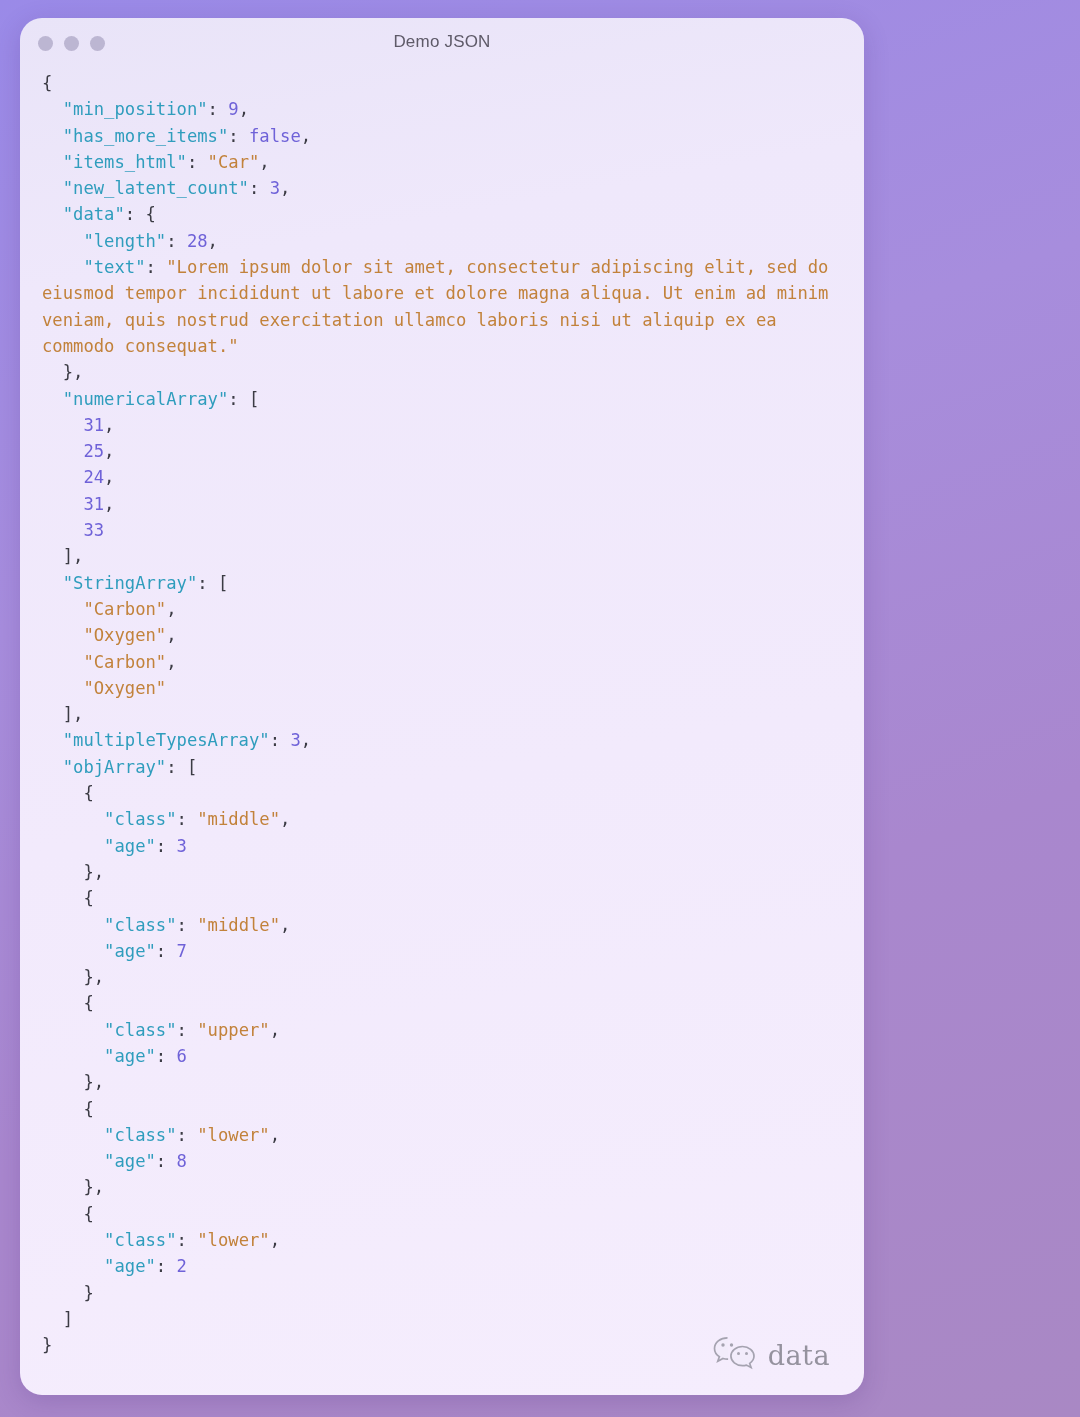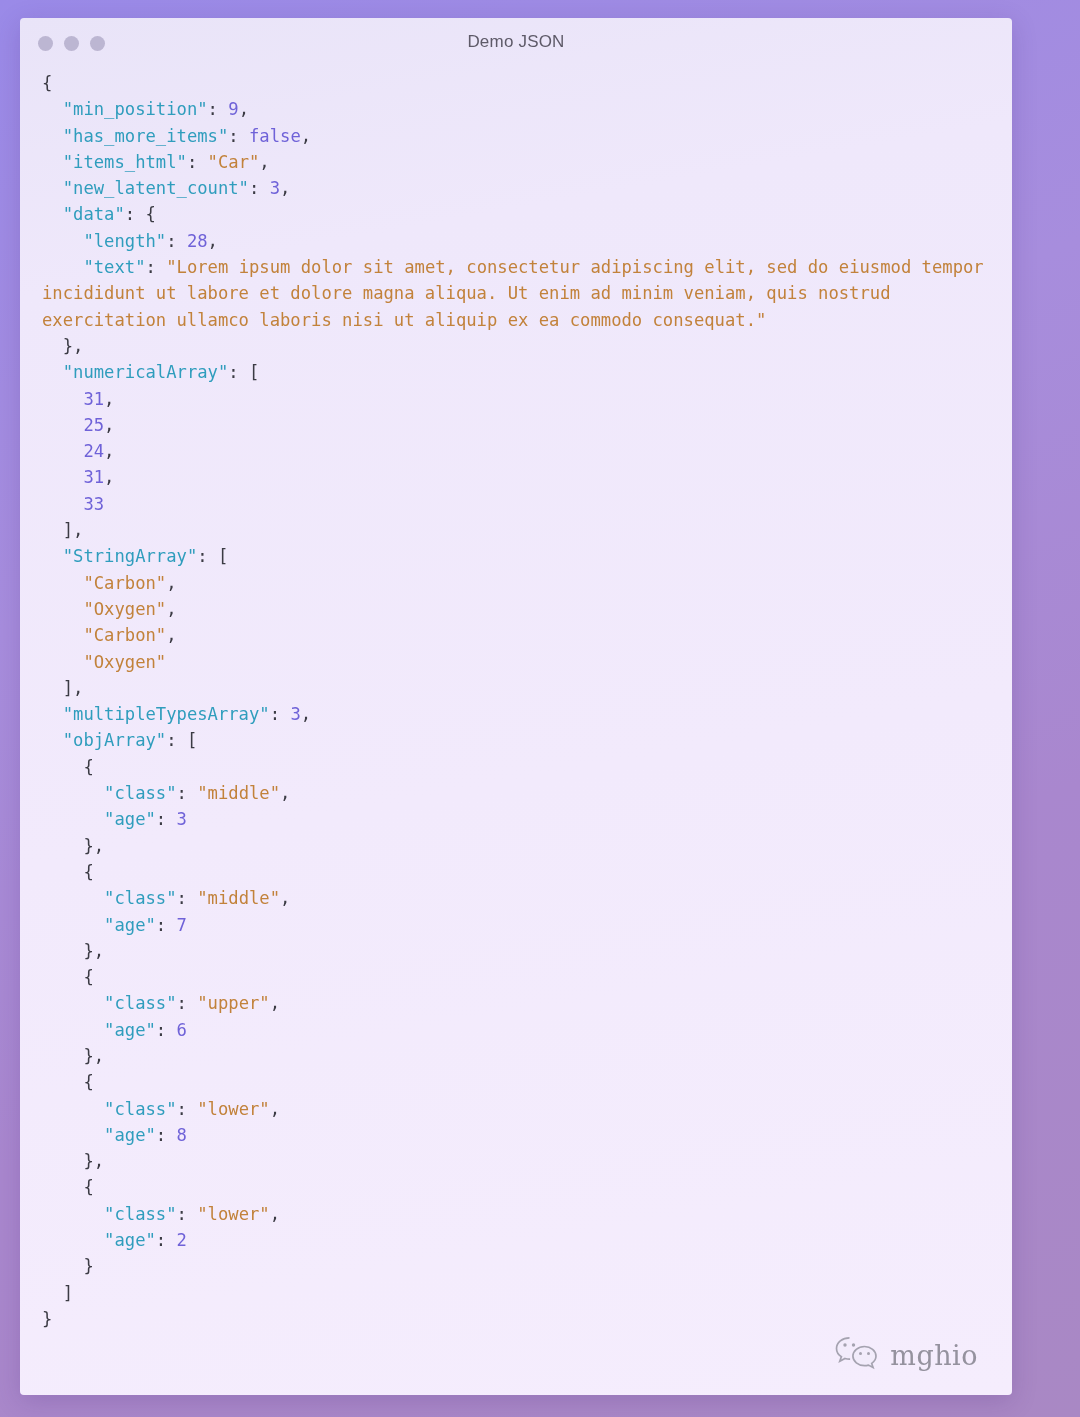--- a/index.html
+++ b/index.html
@@ -16,24 +16,24 @@
   }
   .page {
     position: relative;
     width: 1080px;
     height: 1417px;
     box-sizing: border-box;
     padding: 18px 20px 22px 20px;
   }
   .window {
     position: relative;
-    width: 992px;
+    width: 844px;
     height: 1377px;
     box-sizing: border-box;
-    border-radius: 4px;
+    border-radius: 22px;
     background: linear-gradient(170deg, #e9e4f8 0%, #efe8fb 18%, #f2eafc 55%, #f5edfd 100%);
     box-shadow: 0 6px 26px rgba(60, 30, 110, 0.18);
     overflow: hidden;
   }
   .titlebar {
     position: relative;
     height: 52px;
     width: 100%;
   }
   .traffic {
@@ -126,17 +126,17 @@
             <path d="M30.5 11.5c-6.4 0-11.6 4.3-11.6 9.6s5.2 9.6 11.6 9.6c1.4 0 2.7-.2 3.9-.6l4.7 2.4-1.4-4.1c2.6-1.7 4.3-4.3 4.3-7.3 0-5.3-5.2-9.6-11.5-9.6z" fill="#f2ecfb"></path>
           </g>
           <g fill="#9f9daa">
             <circle cx="11" cy="10" r="1.7"></circle>
             <circle cx="19.5" cy="10" r="1.7"></circle>
             <circle cx="26.5" cy="18.5" r="1.5"></circle>
             <circle cx="34.5" cy="18.5" r="1.5"></circle>
           </g>
         </svg>
       </span>
-      <span class="wm-label">mghio</span>
+      <span class="wm-label">data</span>
     </div>
 
   </div>
 </div>
 
 </body></html>

